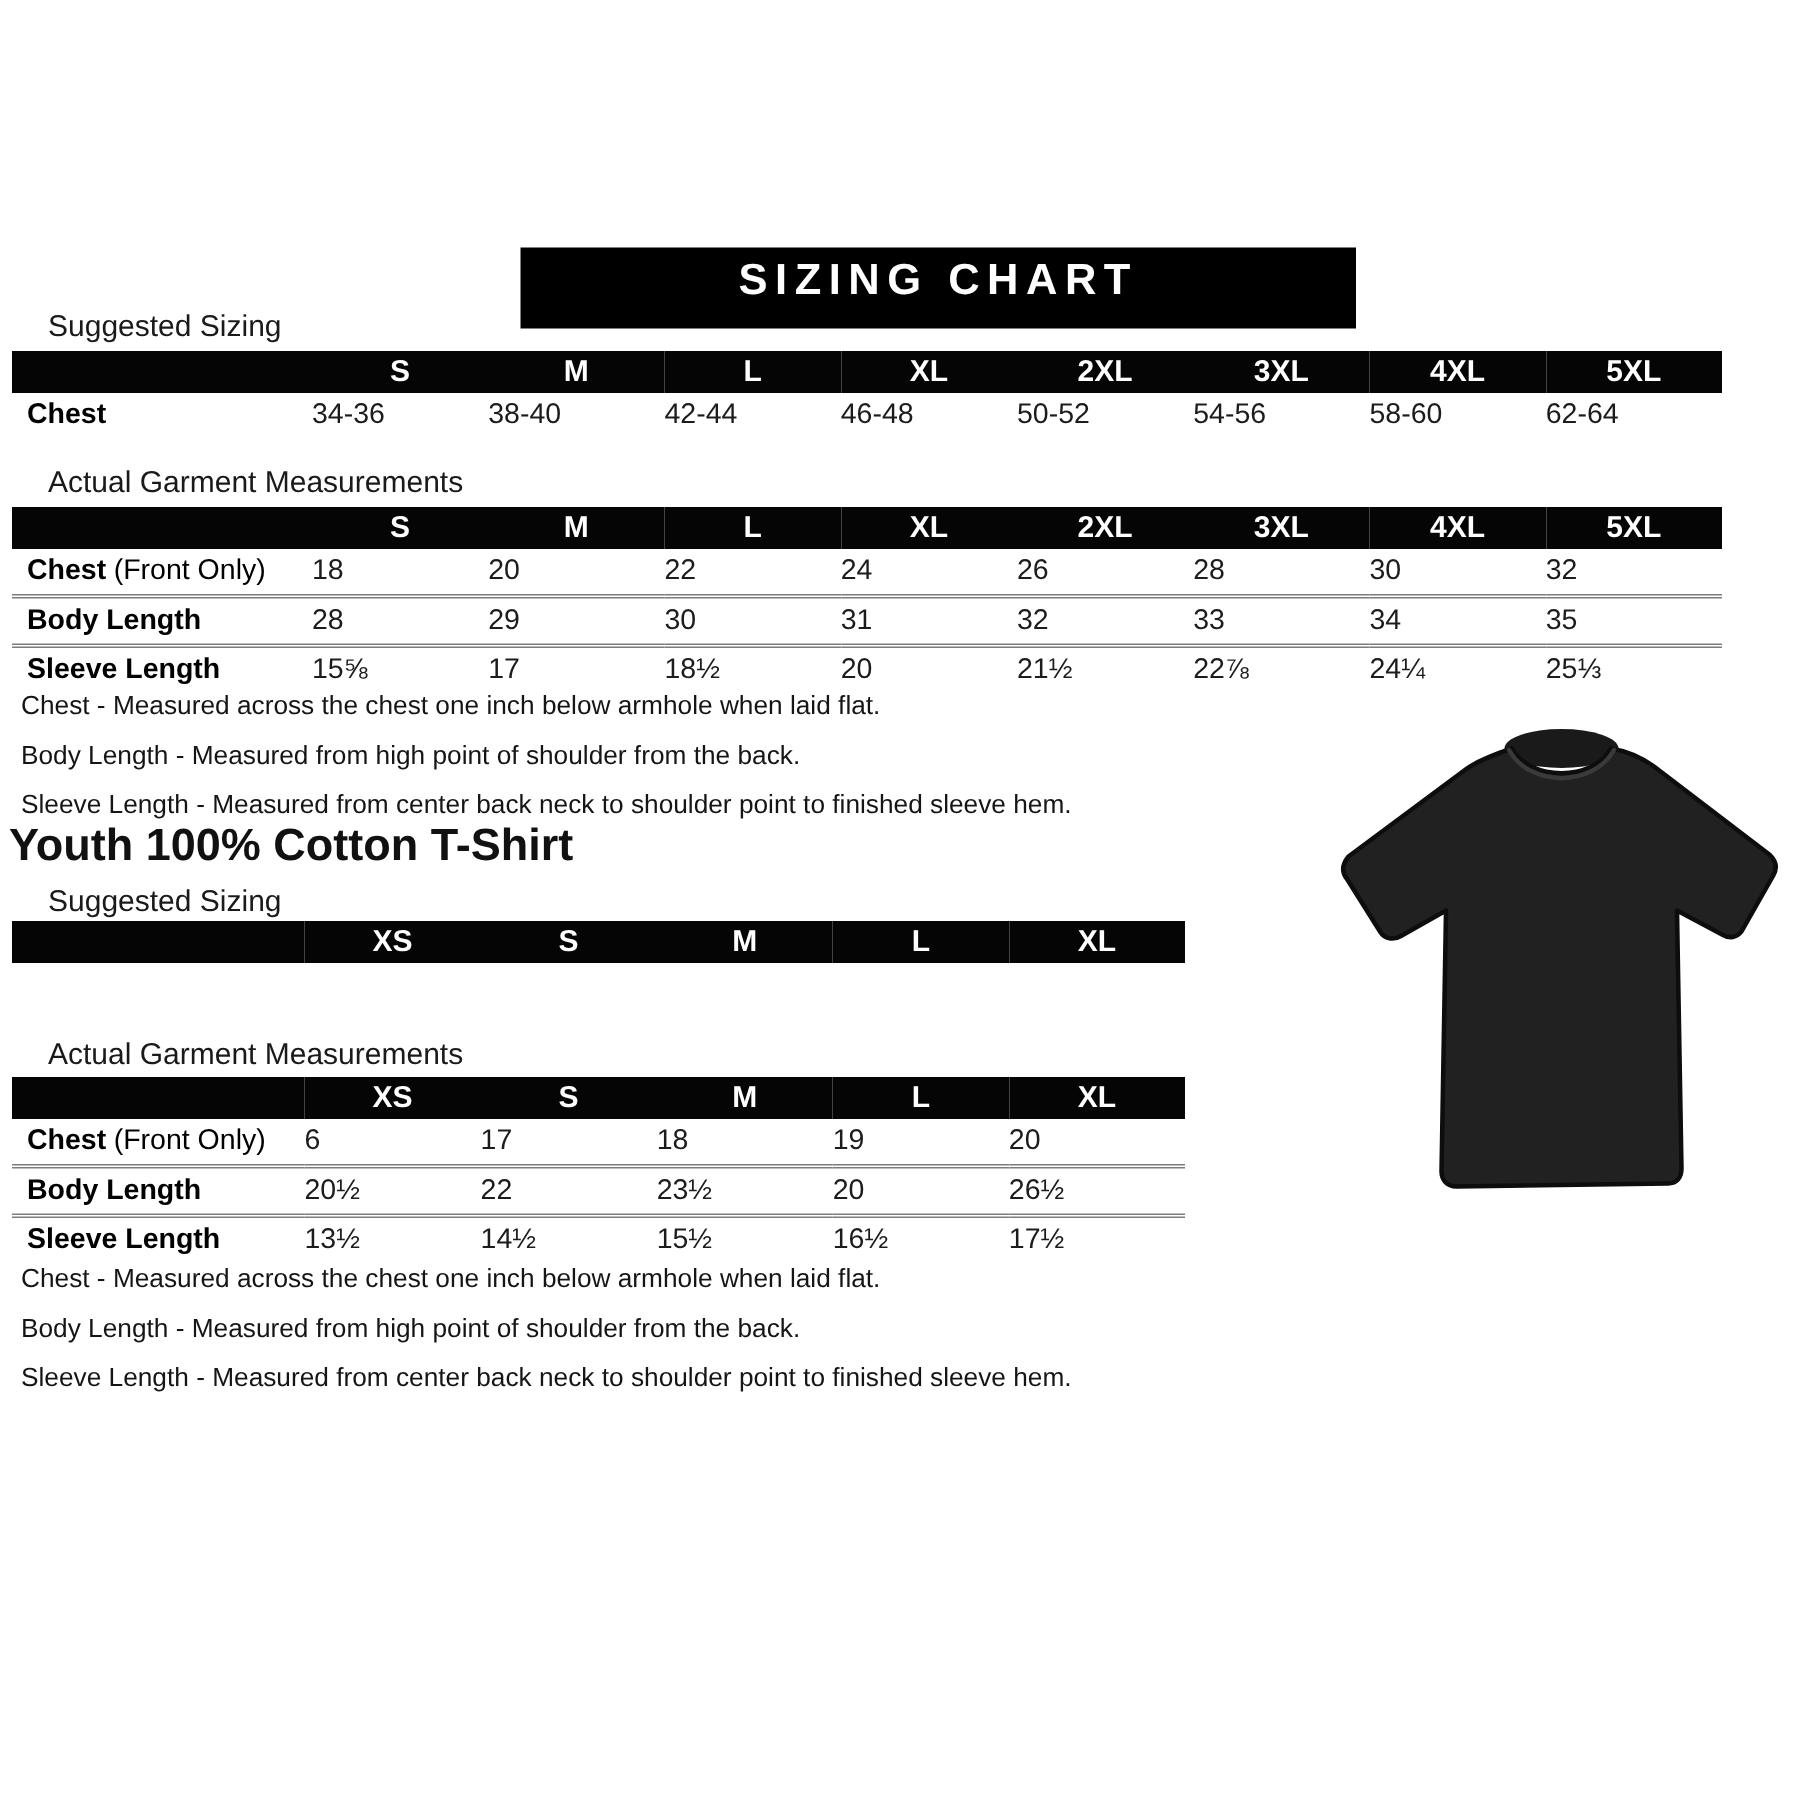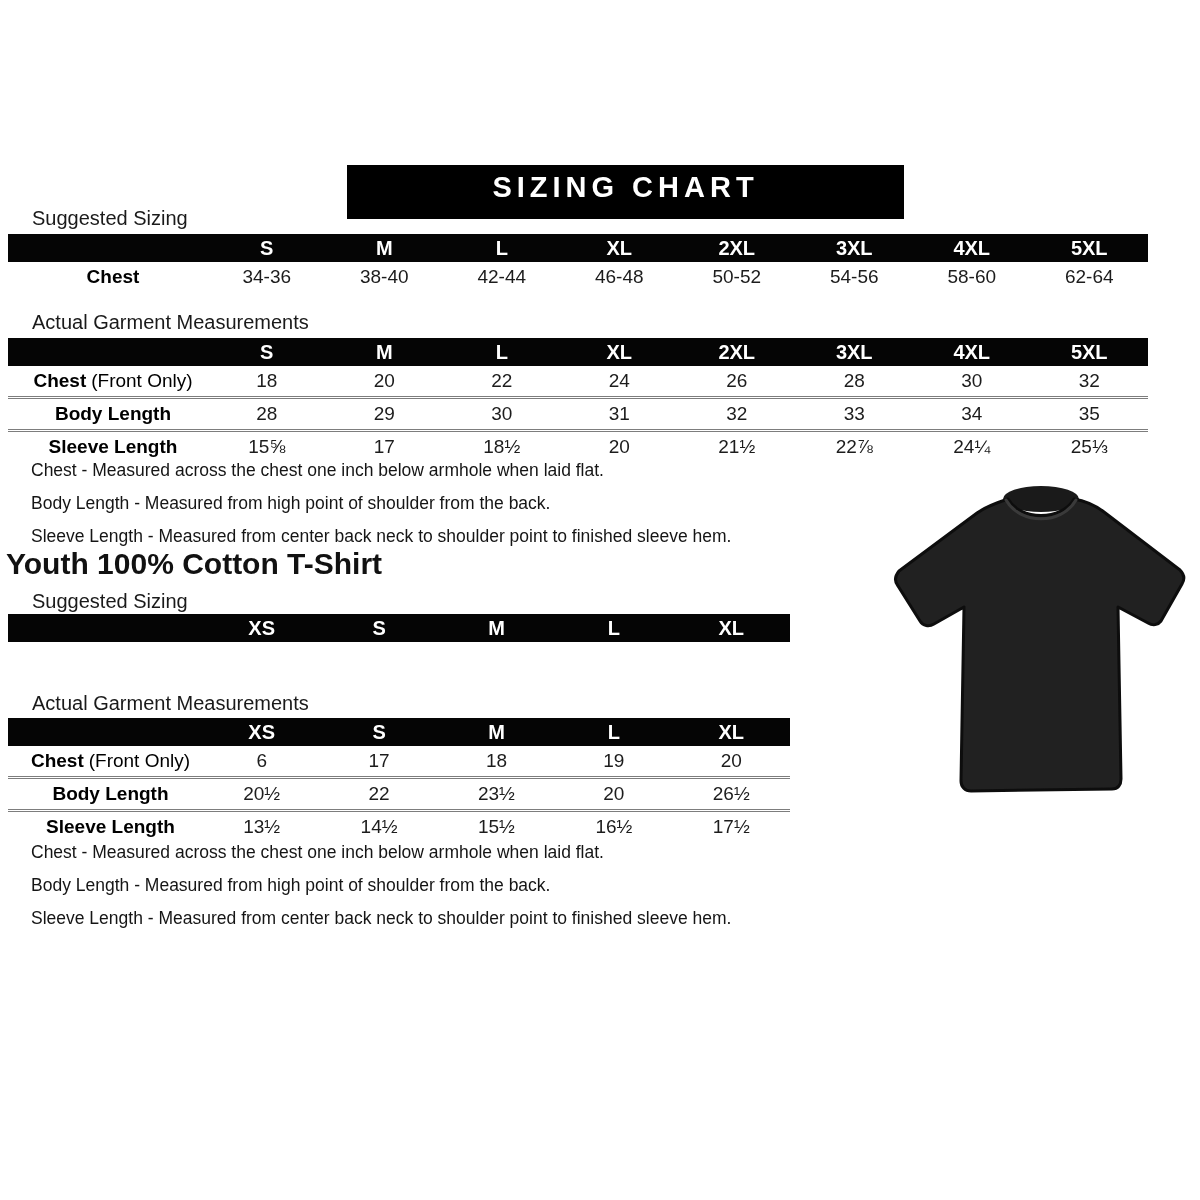--- a/index.html
+++ b/index.html
@@ -24,29 +24,29 @@
     color:#111;white-space:nowrap;text-align:center;
   }
   table.tbl{
     position:absolute;border-collapse:collapse;table-layout:fixed;
   }
   table.tbl th{
     background:#050505;color:#fff;font-size:20px;font-weight:bold;
     height:28px;text-align:center;padding:0;border:0;
   }
   table.tbl td{
-    font-size:19px;height:30px;text-align:center;vertical-align:middle;
+    font-size:19px;height:30px;vertical-align:middle;
     color:#1c1c1c;padding:0;border:0;
   }
-  table.tbl td.lbl{text-align:center;padding-left:10px;color:#000;}
+  table.tbl td.lbl{text-align:left;padding-left:10px;color:#000;}
   table.tbl td.lbl .b{font-weight:bold;}
   table.tbl td.lbl .n{font-weight:normal;margin-left:5px;}
   table.mtbl tr.row + tr.row td{border-top:3px double #7d7d7d;}
   .notes{position:absolute;left:14px;font-size:17.5px;line-height:33px;color:#151515;}
-  .notes div{white-space:nowrap;margin-left:17px;}
+  .notes div{white-space:nowrap;}
   .tshirt{position:absolute;left:890px;top:483px;width:300px;height:322px;}
 </style>
 </head>
 <body>
 
 <div class="canvas">
 
   <div class="banner">SIZING CHART</div>
 
   <div class="section-label" style="top:207px">Suggested Sizing</div>

